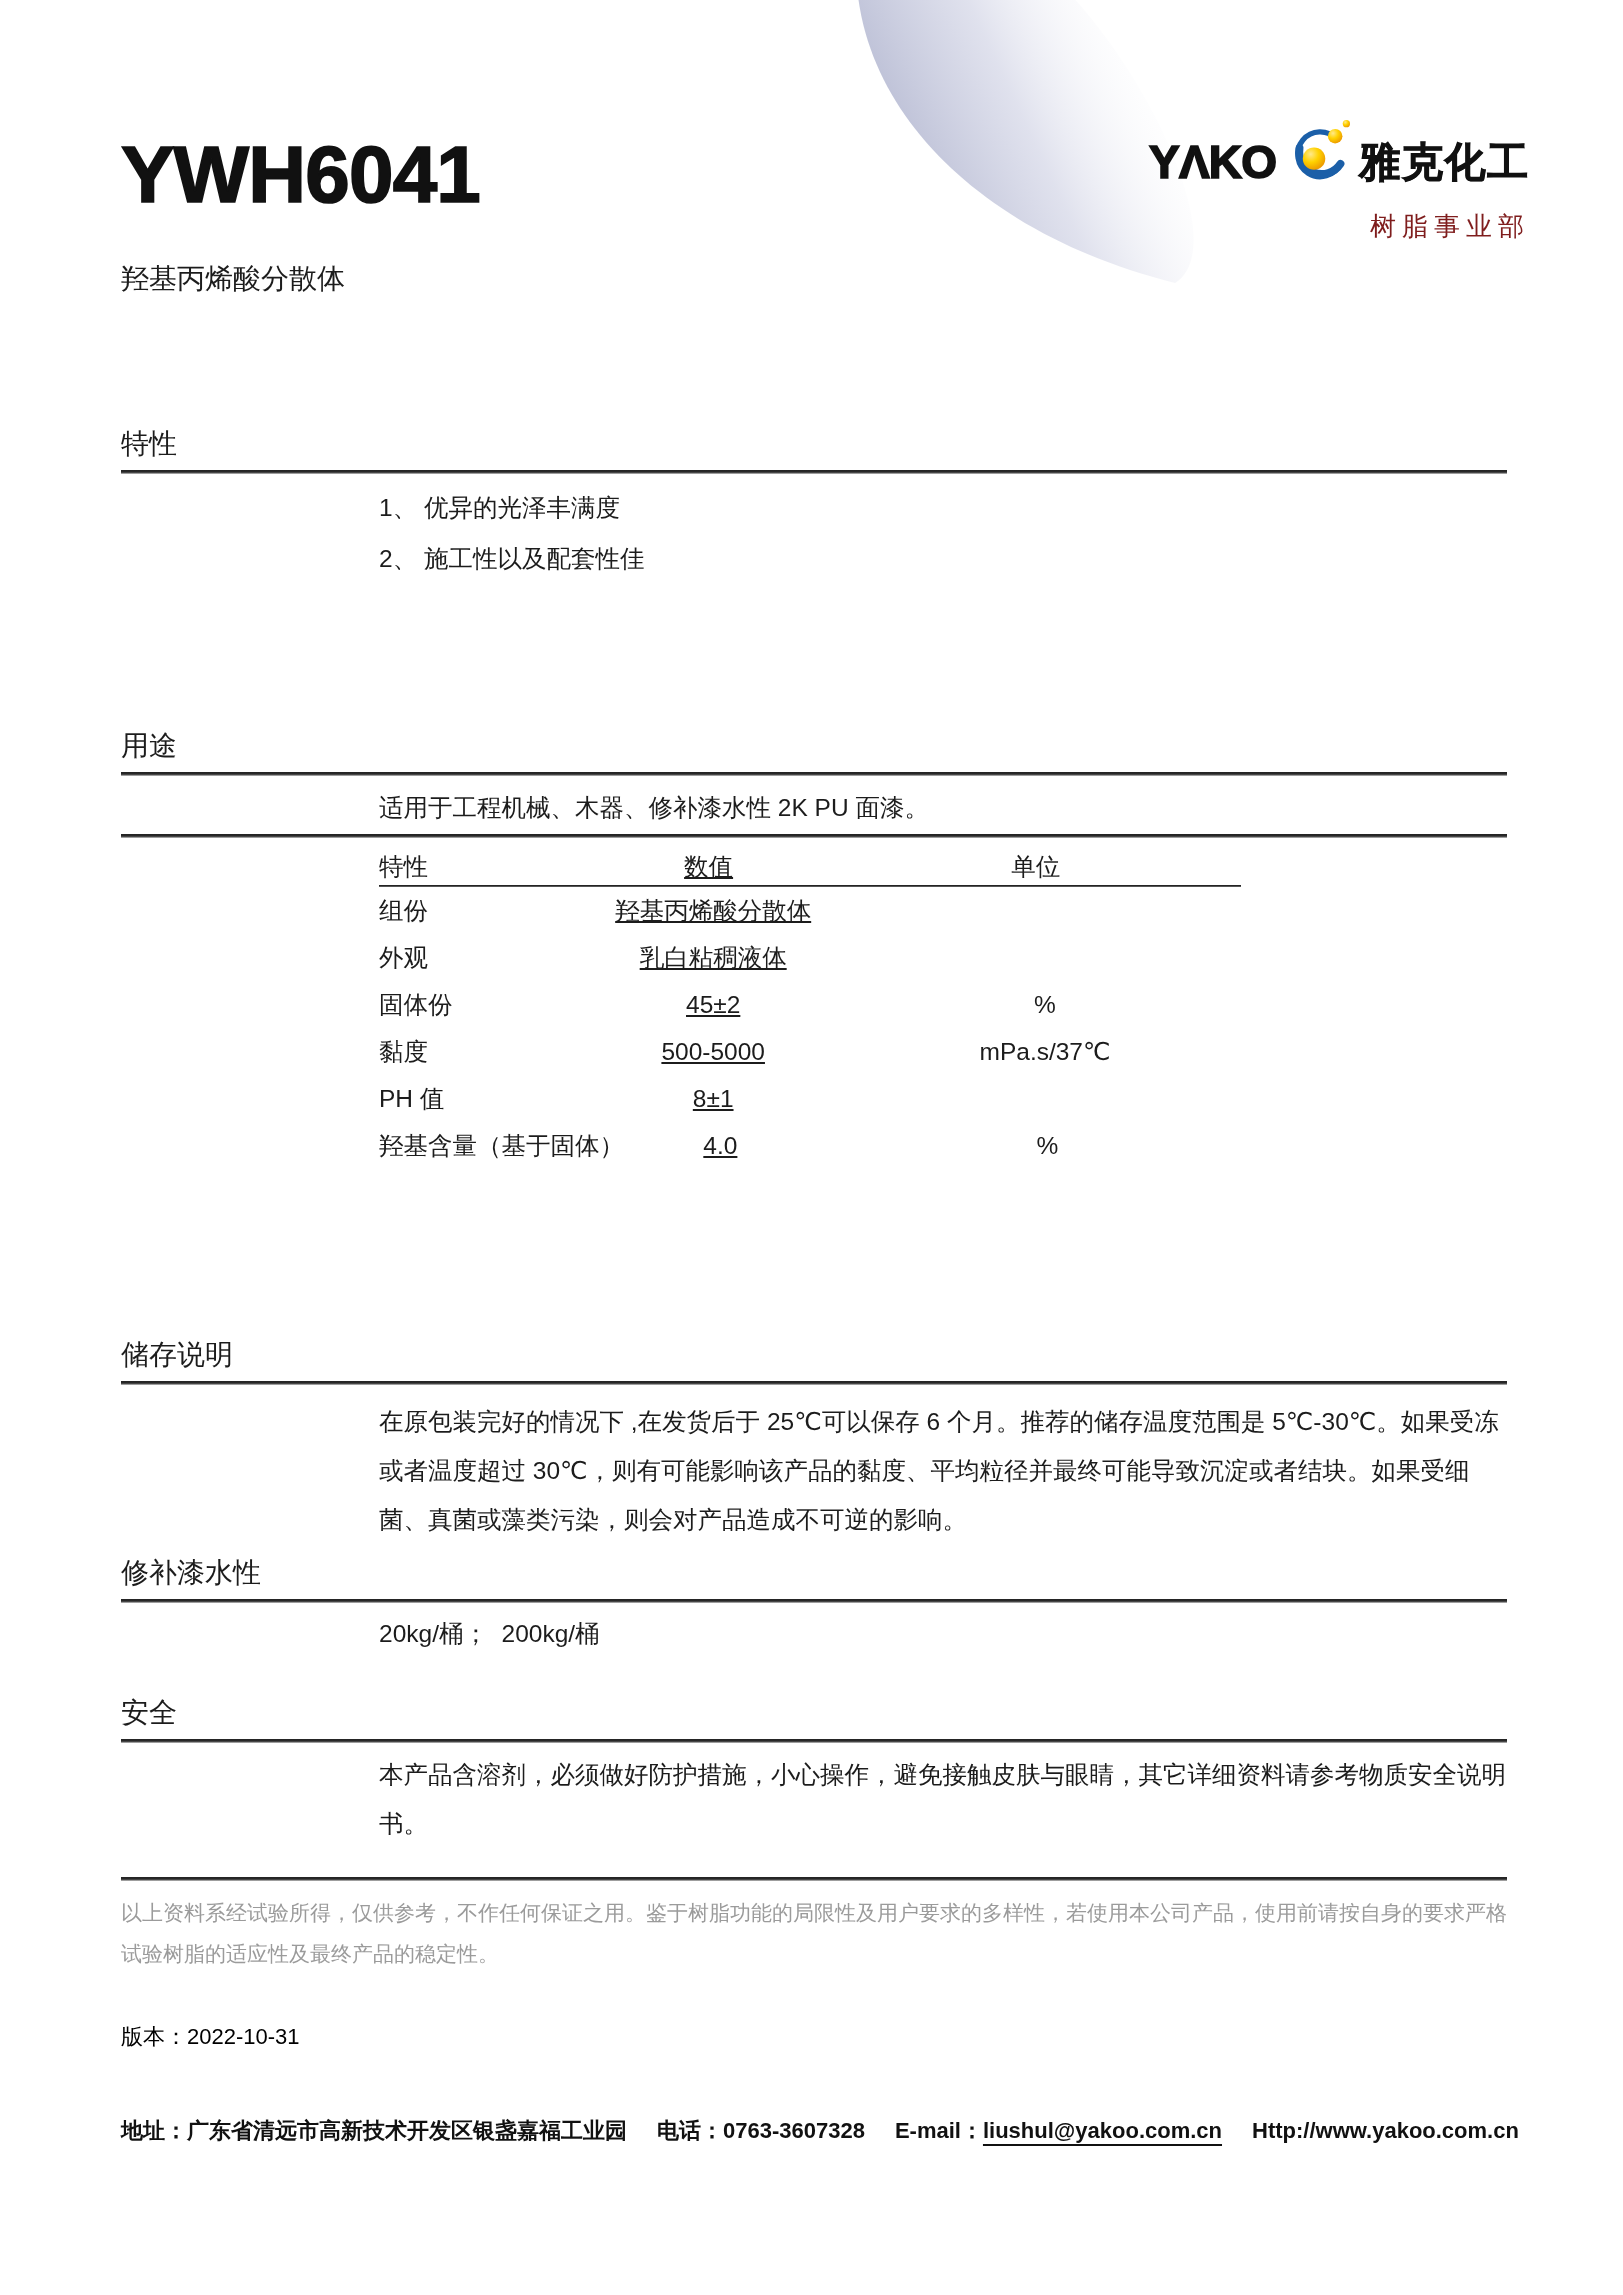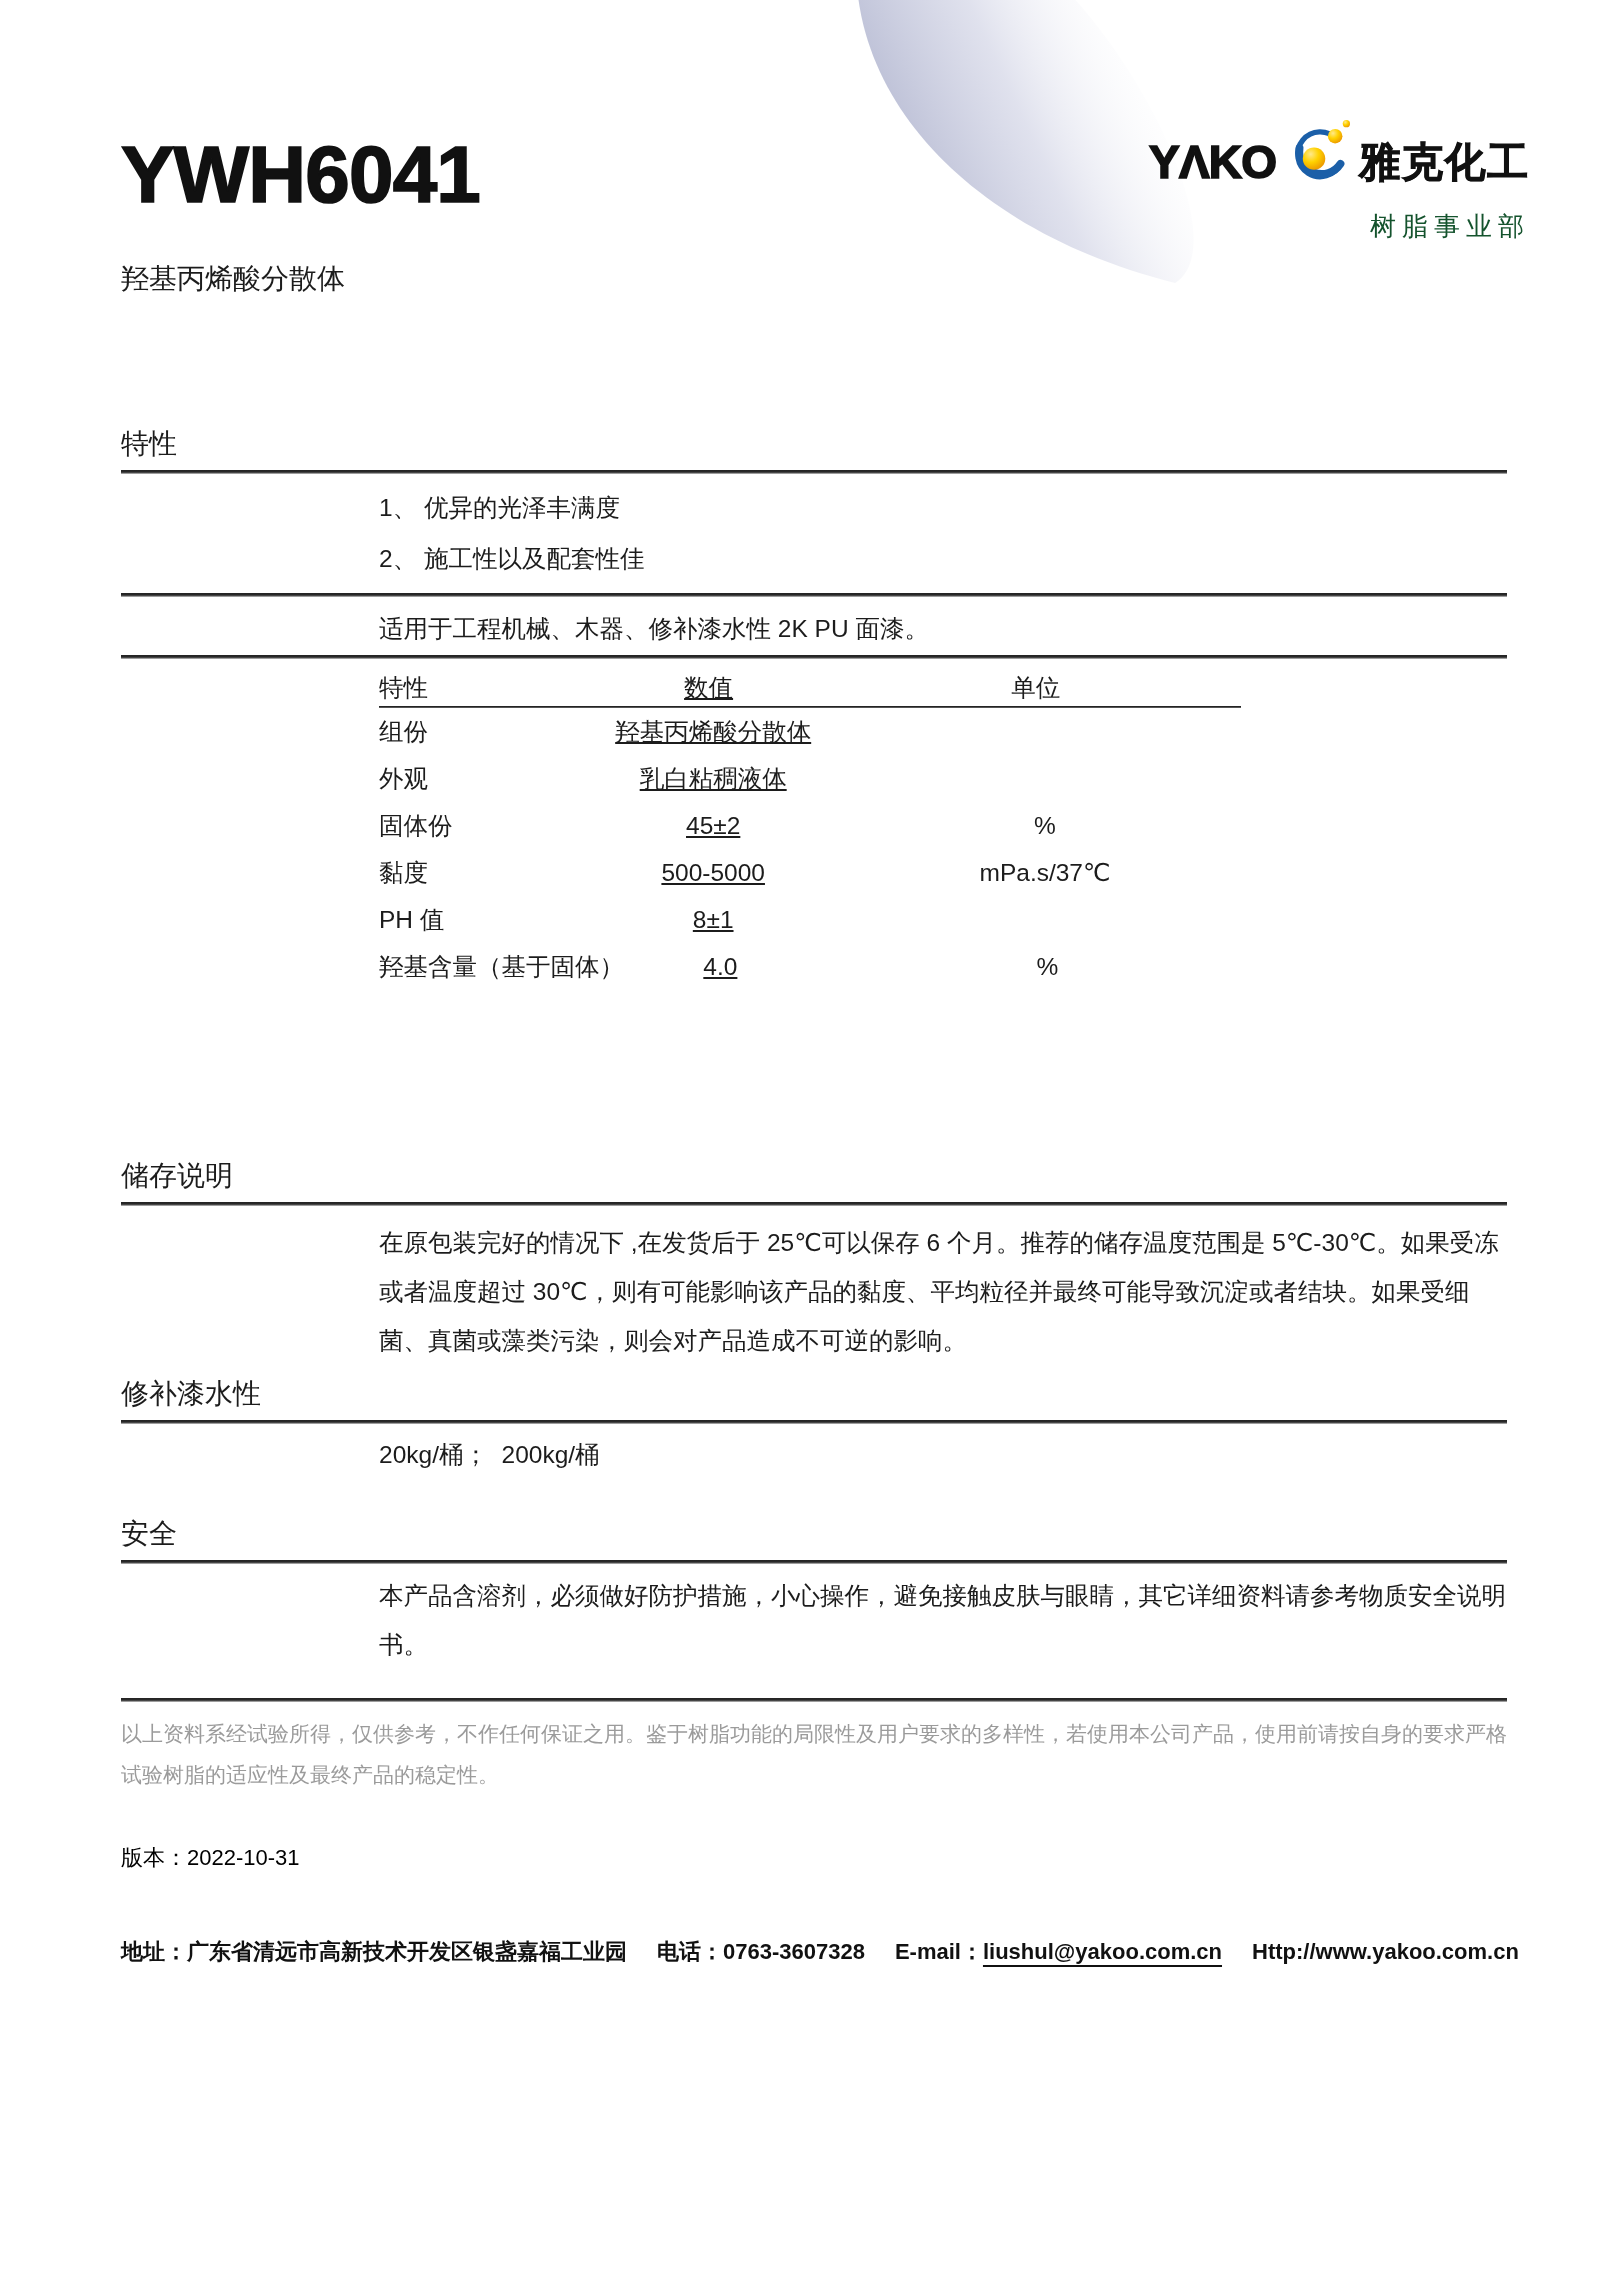--- a/index.html
+++ b/index.html
@@ -18,21 +18,21 @@
   .logo-row{display:flex;align-items:center;justify-content:flex-end;gap:8.5px;}
   .logo-wordmark{
     font-size:46px;font-weight:700;letter-spacing:-0.8px;color:#111;
     -webkit-text-stroke:1.7px #111;line-height:1;
   }
   .logo-swirl{width:66px;height:78px;flex:0 0 auto;margin-top:-12px;}
   .logo-company{
     font-size:41px;font-weight:700;color:#111;letter-spacing:1.7px;line-height:1;
     -webkit-text-stroke:0.8px #111;
   }
-  .logo-division{font-size:26px;color:#14532d;letter-spacing:6px;margin-top:13.5px;}
+  .logo-division{font-size:26px;color:#7f1d1d;letter-spacing:6px;margin-top:13.5px;}
 
   
   .doc-title{
     margin:135px 0 0 0;font-size:80px;line-height:80px;font-weight:700;
     letter-spacing:-0.8px;color:#111;-webkit-text-stroke:1.7px #111;
   }
   .doc-subtitle{margin-top:47px;font-size:28px;line-height:34px;color:#1c1c1c;}
 
   
   .sec-head{font-size:28px;line-height:34px;color:#1c1c1c;}
@@ -117,20 +117,21 @@
   <h1 class="doc-title">YWH6041</h1>
   <div class="doc-subtitle">羟基丙烯酸分散体</div>
 
   <div class="sec-head" style="margin-top:131px">特性</div>
   <div class="rule"></div>
   <div class="feature-list indent">
     <div>1、 优异的光泽丰满度</div>
     <div>2、 施工性以及配套性佳</div>
   </div>
 
+  <div class="sec-head gap-usage">用途</div>
   <div class="rule"></div>
   <div class="usage-text indent">适用于工程机械、木器、修补漆水性 2K PU 面漆。</div>
 
   <div class="rule"></div>
 
   <div class="ptable">
     <div class="ptr ptable-header">
       <div class="c1">特性</div>
       <div class="c2">数值</div>
       <div class="c3">单位</div>

